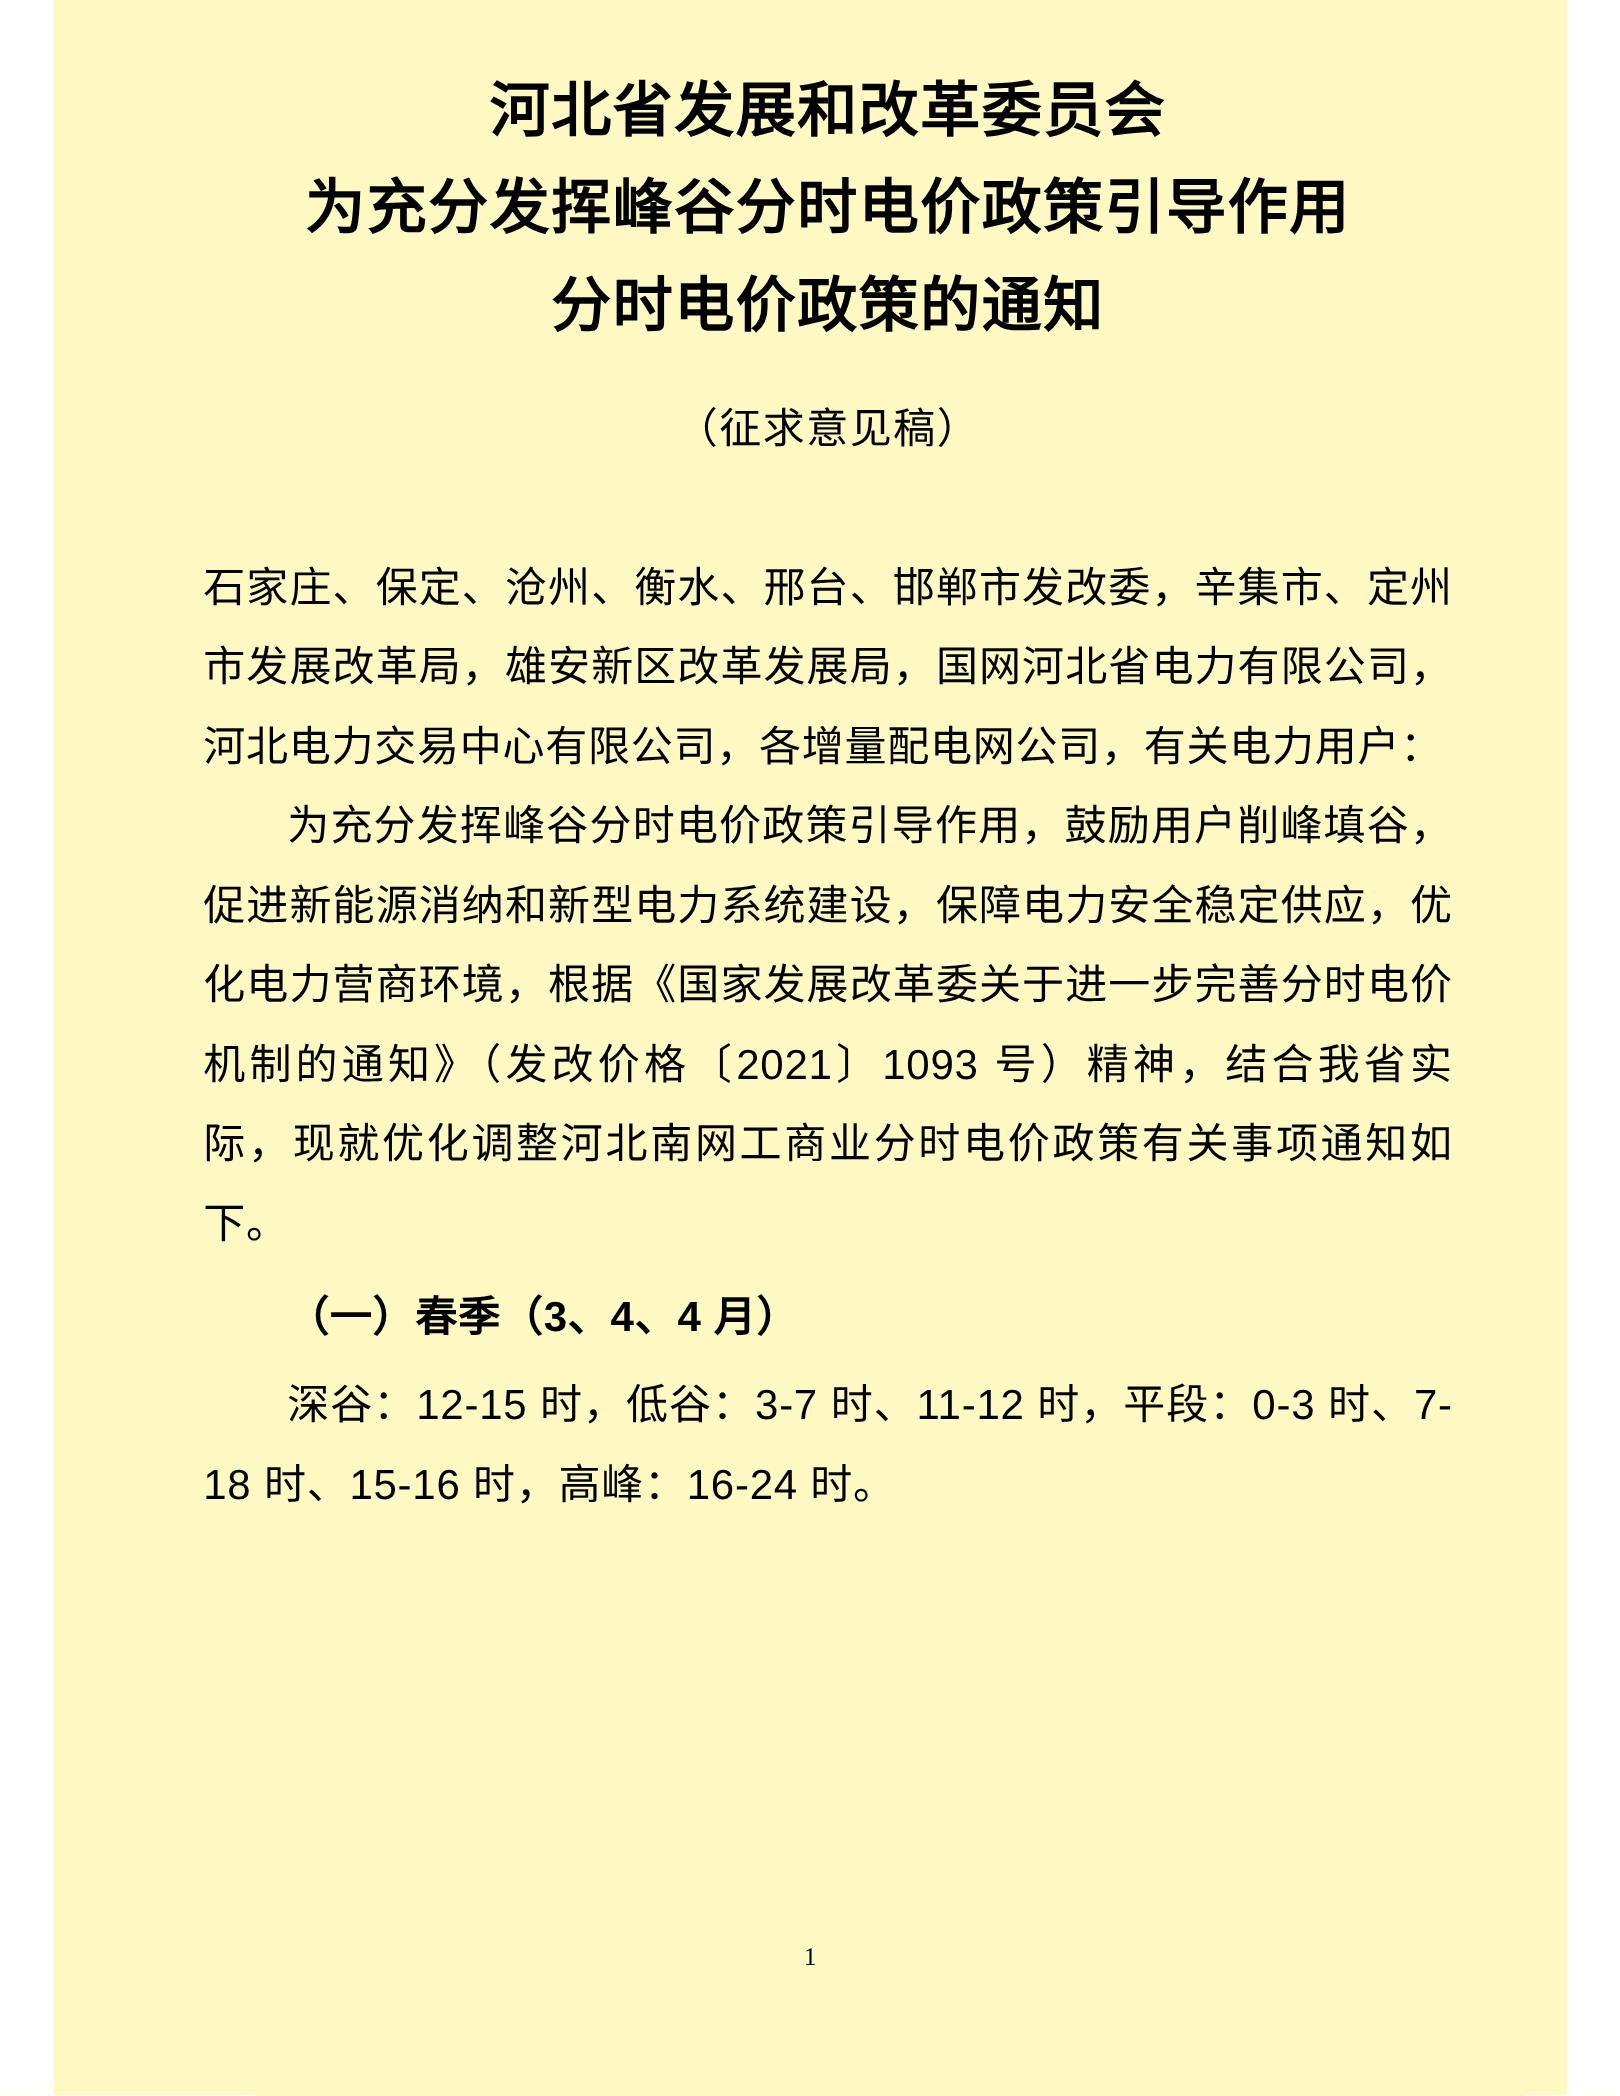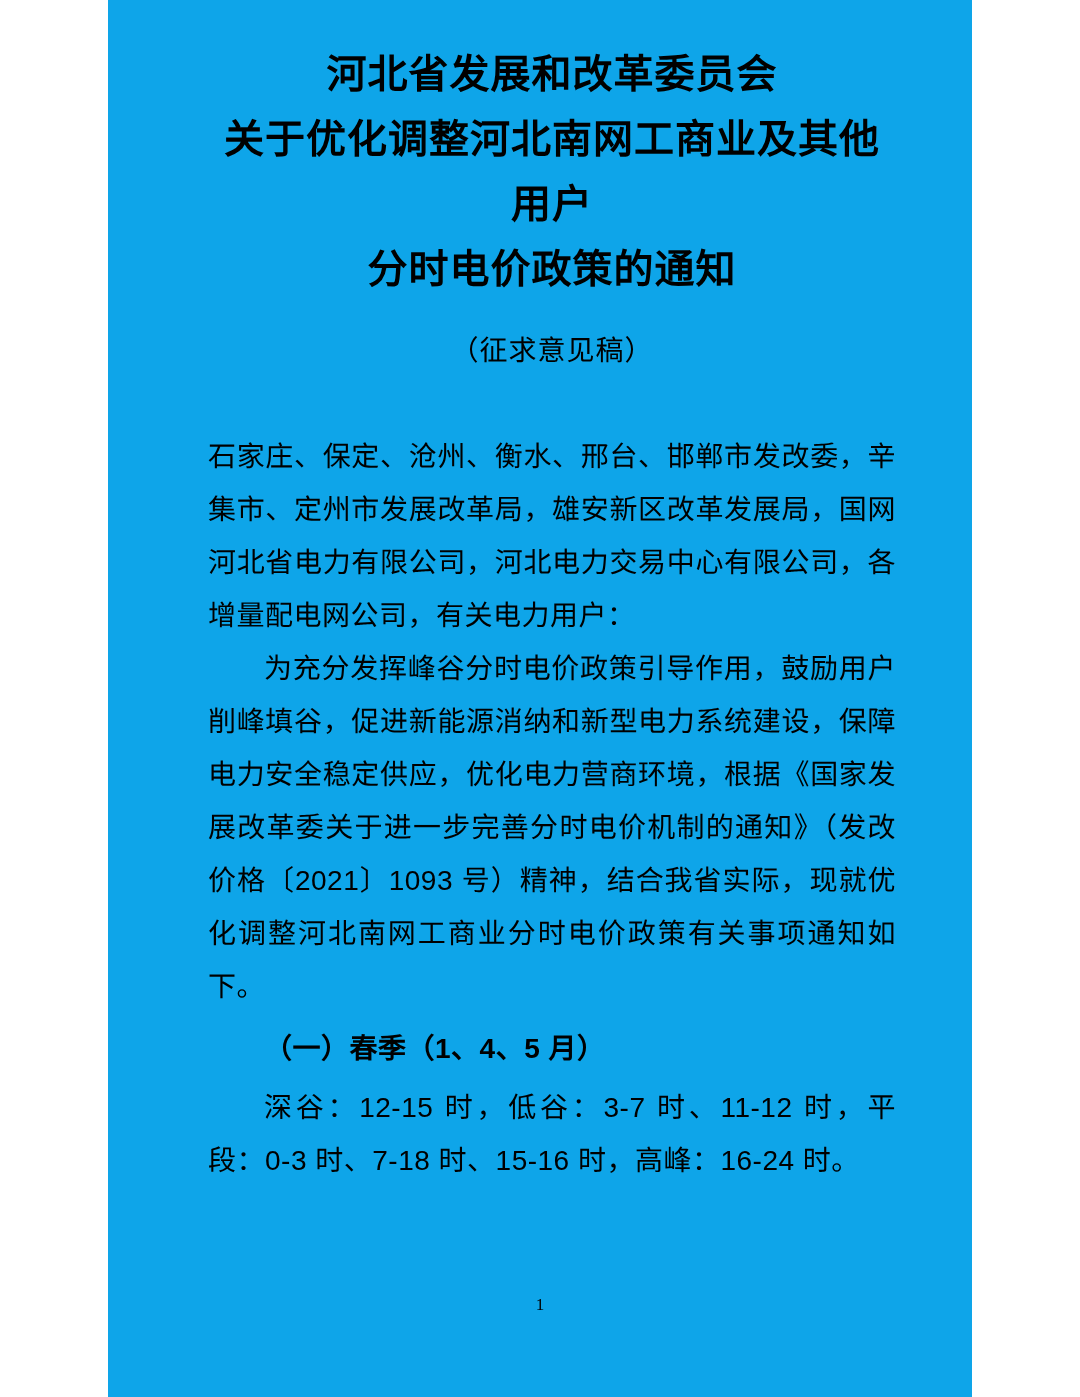--- a/index.html
+++ b/index.html
@@ -3,24 +3,24 @@
 <meta charset="utf-8">
 <style>
   * { margin: 0; padding: 0; box-sizing: border-box; }
   html, body {
     background: #ffffff;
     font-family: "Liberation Sans", "DejaVu Sans", sans-serif;
     color: #000000;
   }
   .page {
     position: relative;
-    width: 864px;
+    width: 1009px;
     height: 1397px;
     margin: 0 auto;
-    background: #0ea5e9;
+    background: #fef9c3;
     padding: 42px 76px 0 100px;
     overflow: hidden;
   }
   .doc-title {
     text-align: center;
     font-weight: 700;
     font-size: 40px;
     line-height: 65px;
     letter-spacing: 1px;
   }
@@ -64,36 +64,36 @@
     color: #000000;
   }
 </style>
 </head>
 <body>
 
 <div class="page">
 
   <h1 class="doc-title">
     <span class="title-line">河北省发展和改革委员会</span>
-    <span class="title-line">关于优化调整河北南网工商业及其他用户</span>
+    <span class="title-line">为充分发挥峰谷分时电价政策引导作用</span>
     <span class="title-line">分时电价政策的通知</span>
   </h1>
 
   <div class="doc-subtitle">（征求意见稿）</div>
 
   <div class="doc-body">
 
     <p class="para">石家庄、保定、沧州、衡水、邢台、邯郸市发改委，辛集市、定州市发展改革局，雄安新区改革发展局，国网河北省电力有限公司，河北电力交易中心有限公司，各增量配电网公司，有关电力用户：</p>
 
     <p class="para indent">为充分发挥峰谷分时电价政策引导作用，鼓励用户削峰填谷，促进新能源消纳和新型电力系统建设，保障电力安全稳定供应，优化电力营商环境，根据《国家发展改革委关于进一步完善分时电价机制的通知》（发改价格〔2021〕1093 号）精神，结合我省实际，现就优化调整河北南网工商业分时电价政策有关事项通知如下。</p>
 
 
 
 
-    <p class="subheading">（一）春季（1、4、5 月）</p>
+    <p class="subheading">（一）春季（3、4、4 月）</p>
 
     <p class="para indent after-heading">深谷：12-15 时，低谷：3-7 时、11-12 时，平段：0-3 时、7-18 时、15-16 时，高峰：16-24 时。</p>
 
   </div>
 
   <div class="page-number">1</div>
 
 </div>
 
 </body></html>

